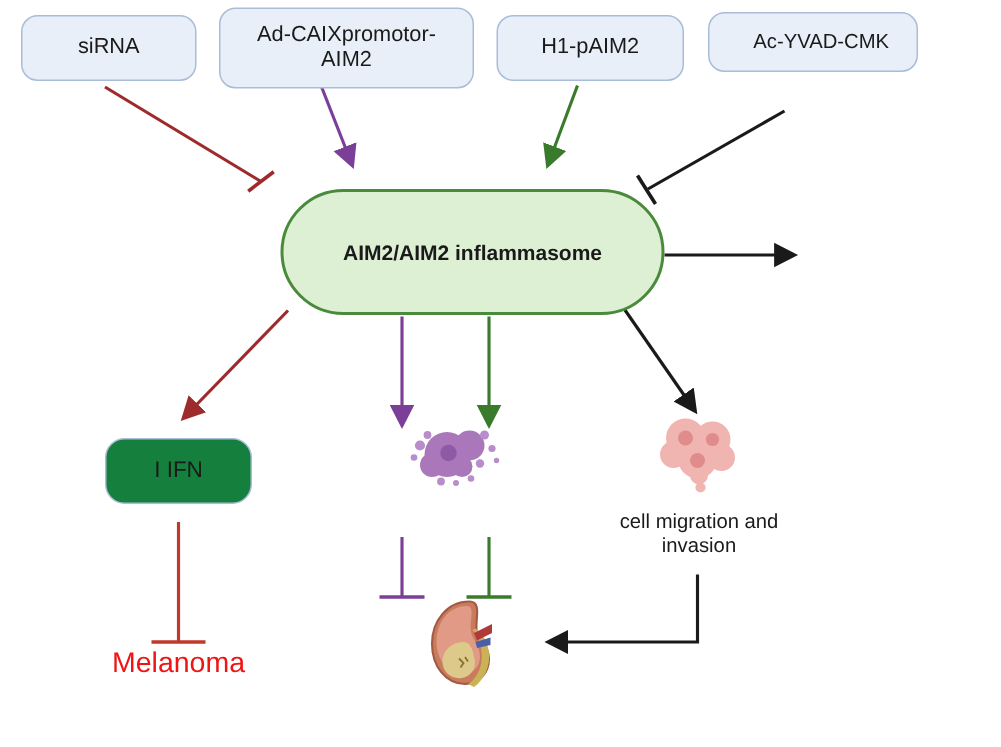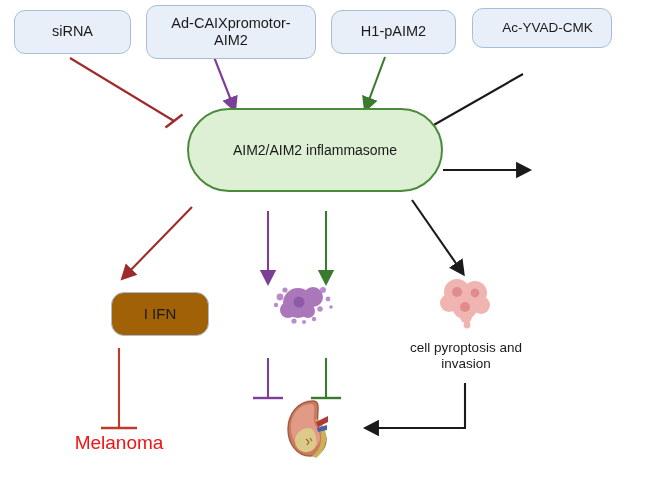--- a/index.html
+++ b/index.html
@@ -46,25 +46,24 @@
     font-size: 14px;
   }
   .node-therapy {
     background: #f6f1d6;
     border: 1.5px solid #cdc490;
     border-radius: 7px;
     font-size: 15px;
     line-height: 1.3;
   }
   .node-ifn {
-    background: #a16207;
+    background: #15803d;
     border: 1.4px solid #a9bdd9;
     border-radius: 13px;
     font-size: 15px;
-    margin-left: 41px;
   }
   .caption {
     position: absolute;
     text-align: center;
     color: #1a1a1a;
     font-size: 13.5px;
     line-height: 1.18;
   }
   .caption-outcome {
     position: absolute;
@@ -228,32 +227,32 @@
   </div>
 
   <div class="node node-input" style="left:331px; top:10px; width:125px; height:44px;justify-content:center;">
     <span>H1-pAIM2</span>
   </div>
 
   <div class="node node-input" style="left:472px; top:8px; width:140px; height:40px; font-size:13.5px;padding-left:11px;">
     <span>Ac-YVAD-CMK</span>
   </div>
 
-  <div class="node node-hub" style="left:187px; top:108px; width:256px; height:84px;">
+  <div class="node node-hub" style="left:187px; top:126px; width:256px; height:84px;font-weight:bold;">
     <span>AIM2/AIM2 inflammasome</span>
   </div>
 
 
   <div class="node node-ifn" style="left:70px; top:292px; width:98px; height:44px;">
     <span>I IFN</span>
   </div>
 
 
   <div class="caption" style="left:392px; top:340px; width:148px;">
-    <div>cell pyroptosis and</div>
+    <div>cell migration and</div>
     <div>invasion</div>
   </div>
 
   <div class="caption-outcome" style="left:52px; top:432px; width:134px;">
     <span>Melanoma</span>
   </div>
 
 
 </div>
 

